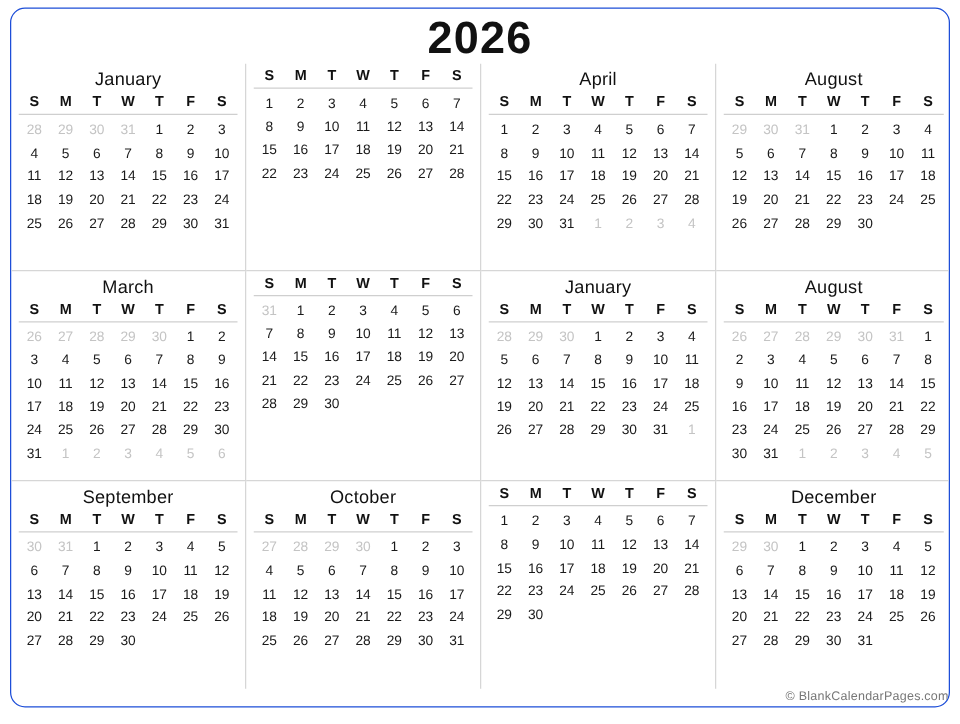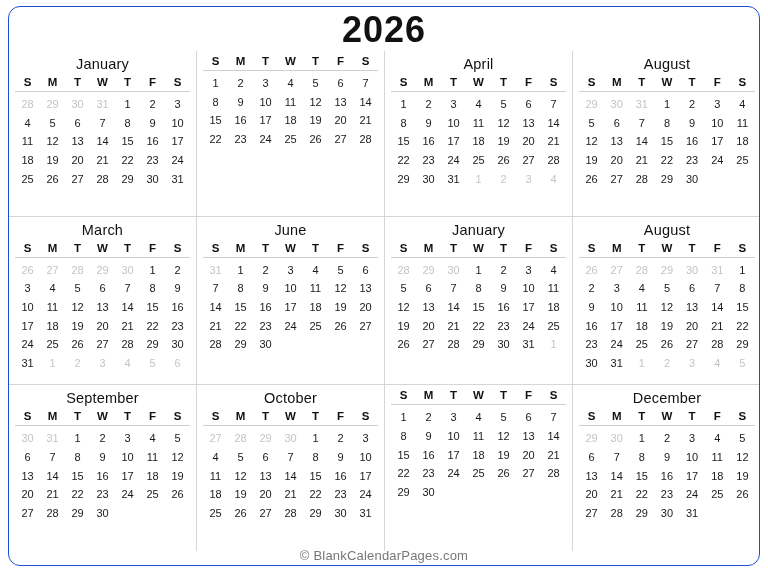--- a/index.html
+++ b/index.html
@@ -92,22 +92,22 @@
     color: #1a1a1a;
     padding: 3px 0 3px 0;
     line-height: 1.15;
   }
   .day.muted { color: #c4c4c4; }
   .footer {
     position: absolute;
     left: 0;
     bottom: 2px;
     width: 100%;
-    text-align: center;
-    font-size: 13px;
+    text-align: right;
+    font-size: 10px;
     color: #777777;
   }
   .footer .copy { letter-spacing: 0.2px; }
 </style>
 </head>
 <body>
 
 <div id="page">
   <div class="sheet">
     <div class="year-title">2026</div>
@@ -395,21 +395,20 @@
             <div class="day">31</div>
             <div class="day muted">1</div>
             <div class="day muted">2</div>
             <div class="day muted">3</div>
             <div class="day muted">4</div>
             <div class="day muted">5</div>
             <div class="day muted">6</div>
           </div>
         </div>
         <div class="month">
-          <div class="month-name">June</div>
           <div class="dow-row">
             <div class="dow">S</div>
             <div class="dow">M</div>
             <div class="dow">T</div>
             <div class="dow">W</div>
             <div class="dow">T</div>
             <div class="dow">F</div>
             <div class="dow">S</div>
           </div>
           <div class="dow-sep"></div>

